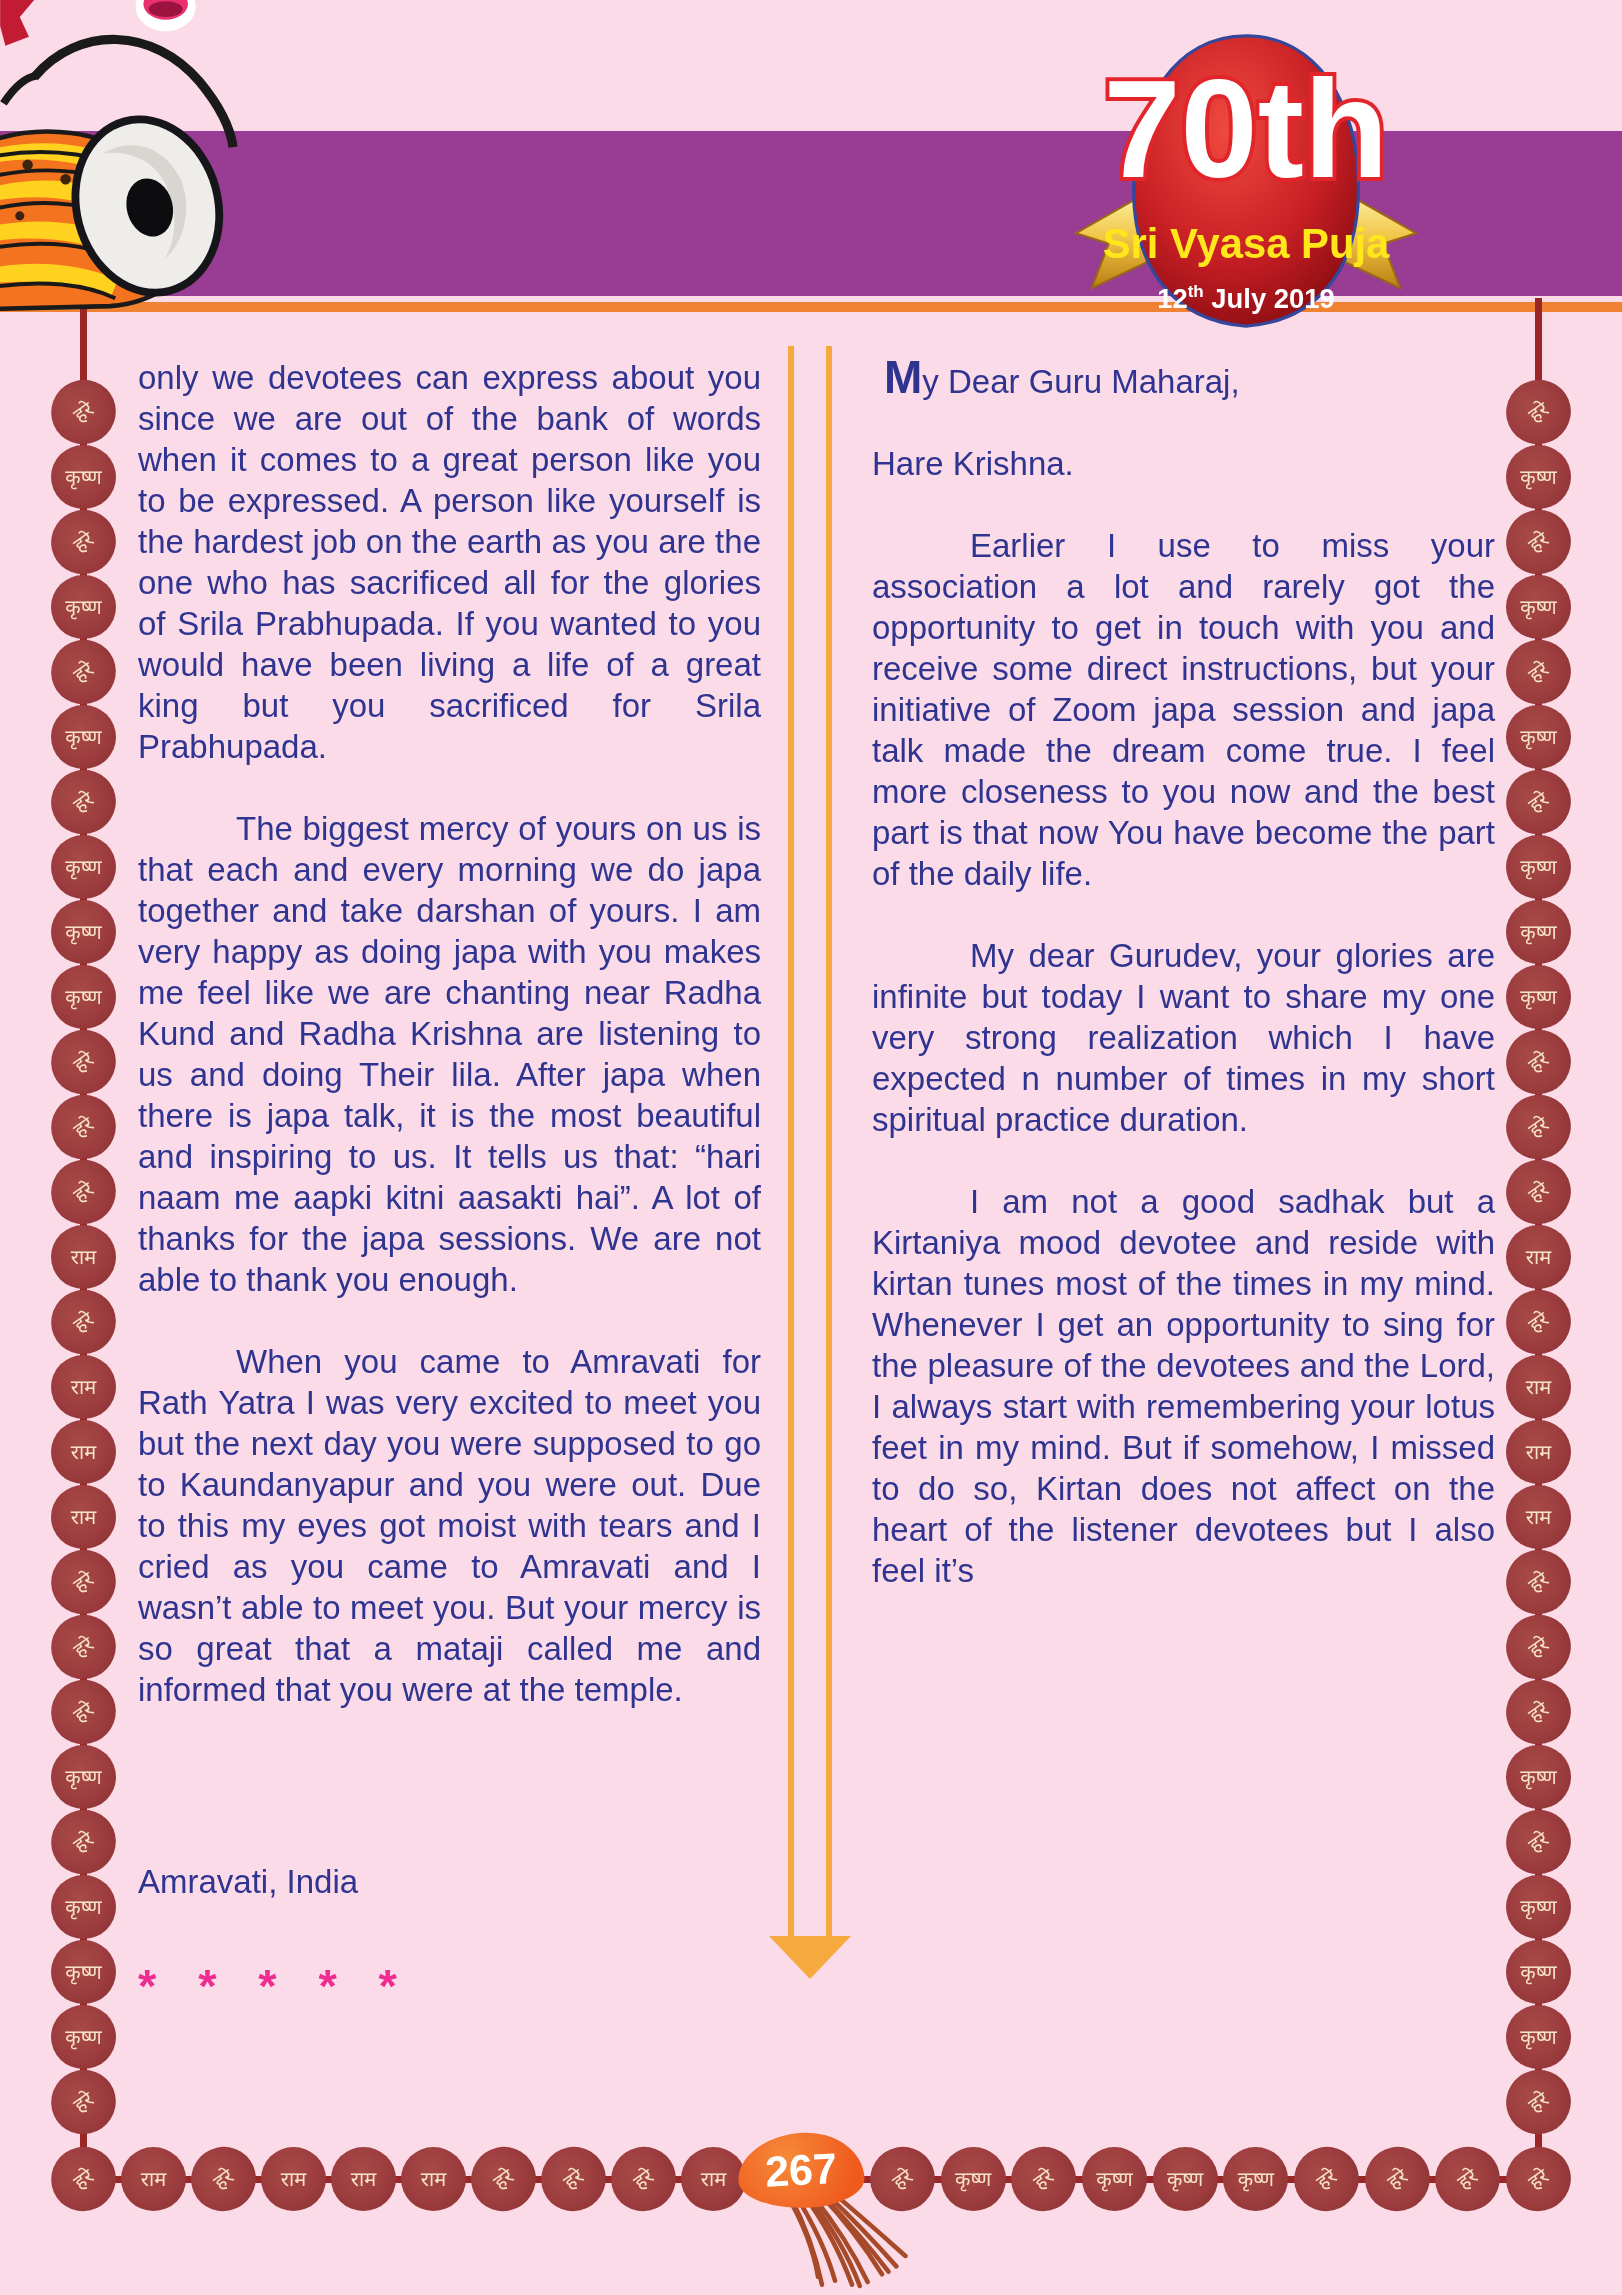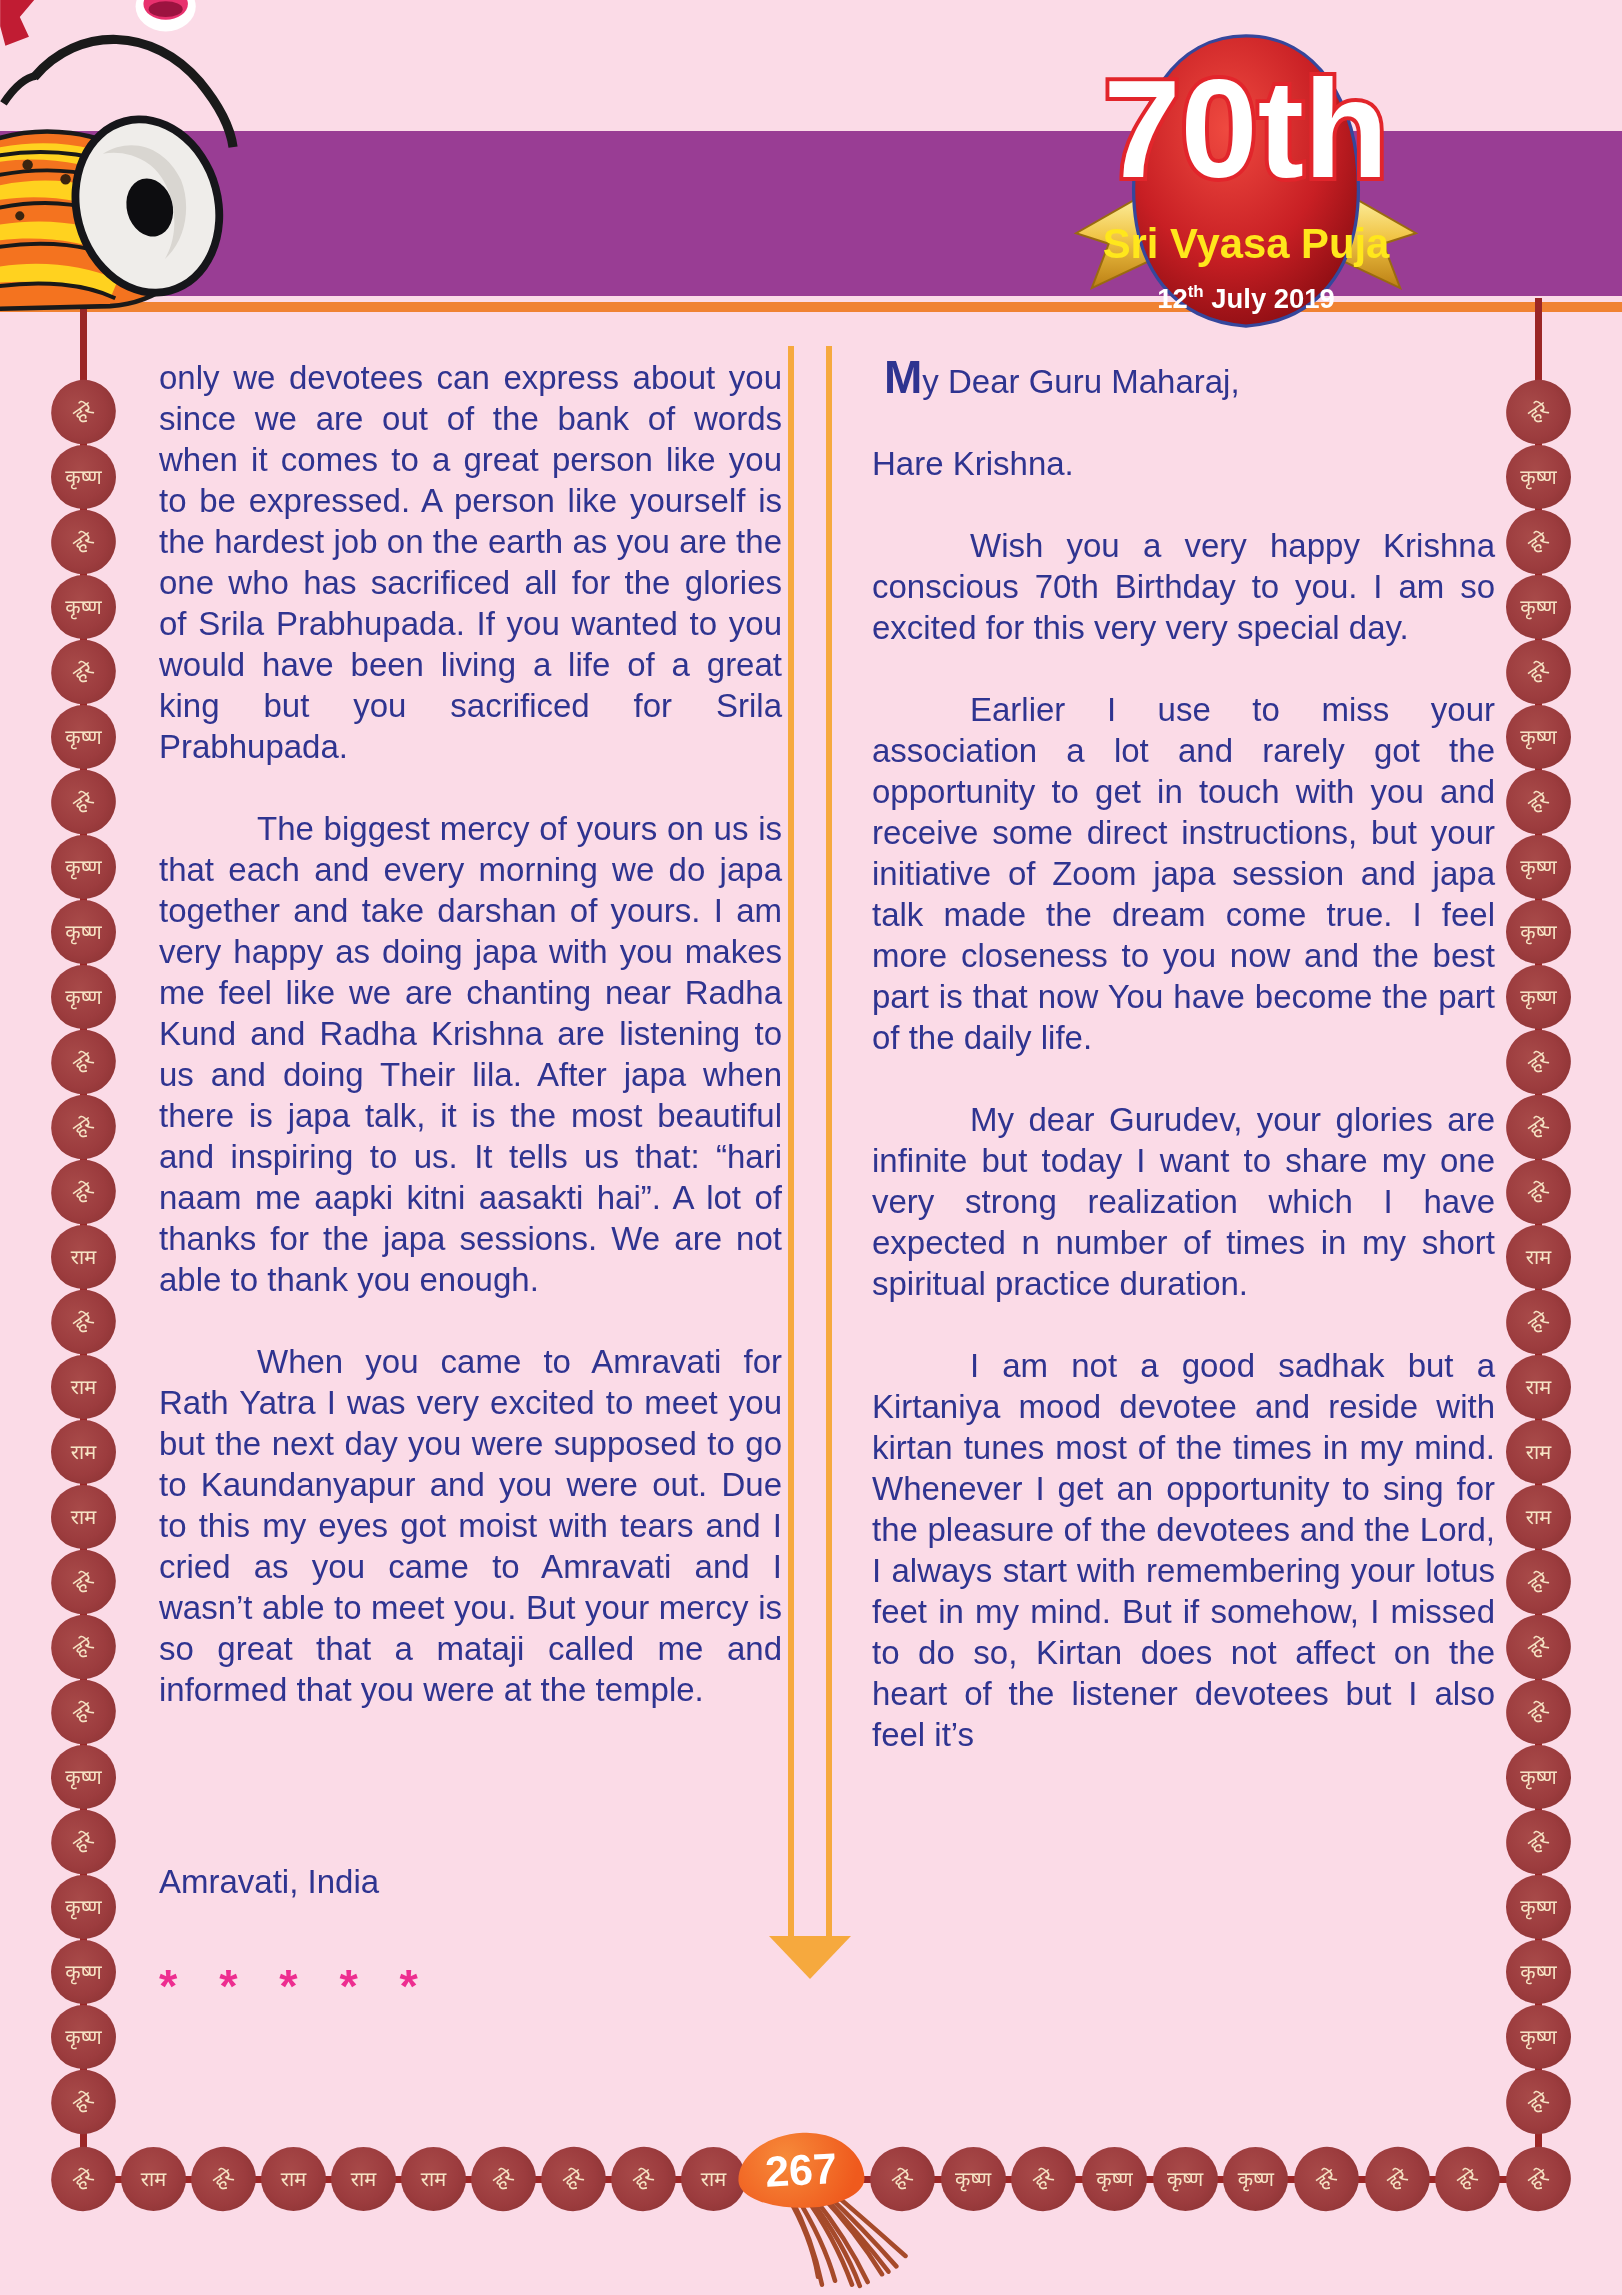--- a/index.html
+++ b/index.html
@@ -26,21 +26,21 @@
   .bead{
     width:65px;height:64px;flex:0 0 auto;
     display:flex;align-items:center;justify-content:center;
     border-radius:50%;
     background:radial-gradient(ellipse at 45% 38%, #a84a49 0%, #9c3c3e 55%, #863030 100%);
     color:#f6e3c4;font-family:"DejaVu Sans",sans-serif;font-size:20px;line-height:1;
   }
   .bead.tilt{transform:rotate(-35deg)}
   
   .col{position:absolute;top:357px;width:623px;color:#2f3490;font-size:33px;line-height:41px;text-align:justify;z-index:2}
-  #col-left{left:159px}
+  #col-left{left:138px}
   #col-right{left:872px}
   .para{margin:0 0 41px 0}
   .para.indent{text-indent:98px}
   .salutation{margin:0 0 41px 12px}
   .sal-initial{font-size:46px;font-weight:bold}
   .signature{margin-top:148px;line-height:47px;text-align:left}
   .asterisks{margin-top:60px;color:#ed2d90;font-size:47px;font-weight:bold;letter-spacing:14.4px;text-align:left}
   
   .div-line{position:absolute;top:346px;width:5.9px;height:1594px;background:#f6a93e;z-index:2}
   #div-line-a{left:788px}
@@ -227,21 +227,20 @@
   <div class="signature" id="signature">
       <div>Amravati, India</div>
     </div>
   <div class="asterisks">* * * * *</div>
 </div>
 
 <div class="col" id="col-right">
   <p class="salutation"><span class="sal-initial">M</span><span>y Dear Guru Maharaj,</span></p>
   <div id="right-paras">
       <p class="para">Hare Krishna.</p>
-      <p class="para indent">Wish you a very happy Krishna conscious 70th Birthday to you. I am so excited for this very very special day.</p>
       <p class="para indent">Earlier I use to miss your association a lot and rarely got the opportunity to get in touch with you and receive some direct instructions, but your initiative of Zoom japa session and japa talk made the dream come true. I feel more closeness to you now and the best part is that now You have become the part of the daily life.</p>
       <p class="para indent">My dear Gurudev, your glories are infinite but today I want to share my one very strong realization which I have expected n number of times in my short spiritual practice duration.</p>
       <p class="para indent">I am not a good sadhak but a Kirtaniya mood devotee and reside with kirtan tunes most of the times in my mind.  Whenever I get an opportunity to sing for the pleasure of the devotees and the Lord, I always start with remembering your lotus feet in my mind. But if somehow, I missed to do so, Kirtan does not affect on the heart of the listener devotees but I also feel it’s</p>
     </div>
 </div>
 
 <svg class="tassel" width="137" height="105" viewBox="0 0 210 160">
   <g stroke="#a64a2a" stroke-width="7" stroke-linecap="round" fill="none">
     <path d="M18,2 C40,40 58,80 66,128"></path>
     <path d="M30,0 C56,42 78,84 92,134"></path>

